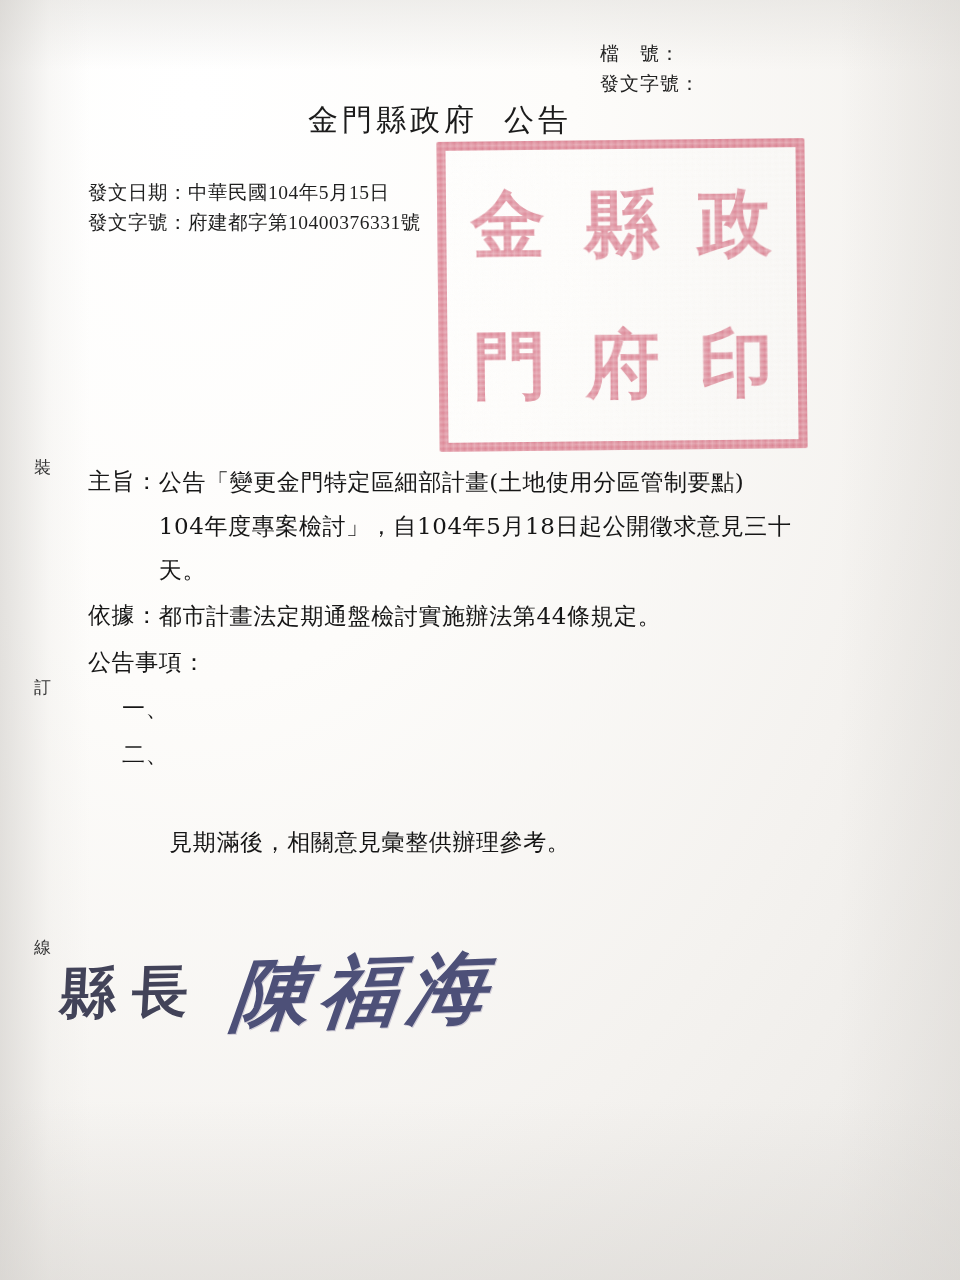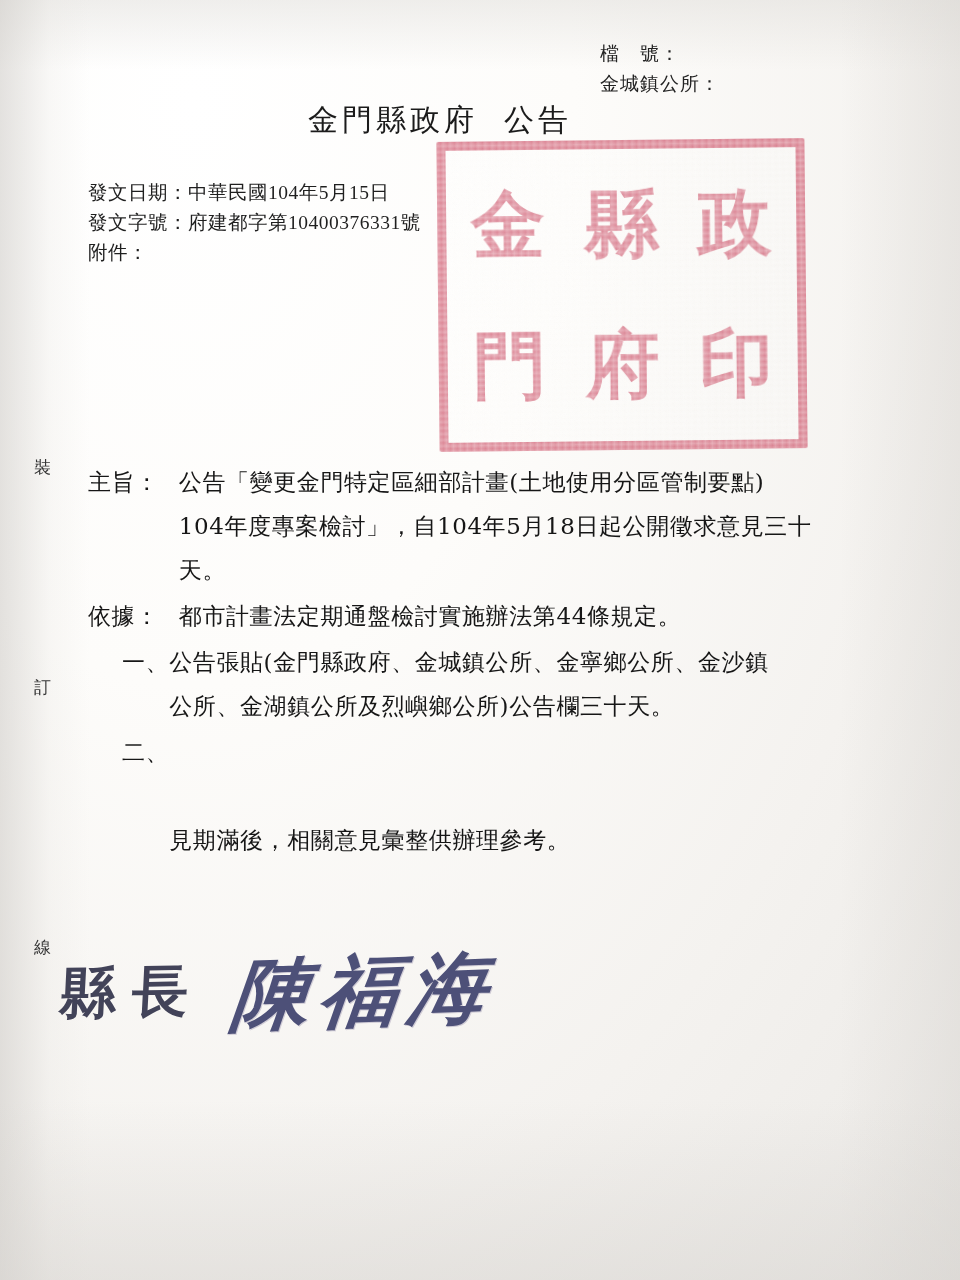--- a/index.html
+++ b/index.html
@@ -165,24 +165,24 @@
     letter-spacing: 0.6px;
   }
   .para {
     display: flex;
     align-items: flex-start;
     margin-bottom: 2px;
   }
   .para .label {
     flex: 0 0 auto;
     white-space: nowrap;
+    font-family: Liberation Serif, serif;
   }
   .para .content {
     flex: 1 1 auto;
-    margin-left: 20px;
   }
   .list-item {
     display: flex;
     align-items: flex-start;
     padding-left: 34px;
     margin-bottom: 2px;
   }
   .list-item .marker {
     flex: 0 0 auto;
     white-space: nowrap;
@@ -226,31 +226,30 @@
 <body>
 
 <div class="page">
   <div class="shade-top"></div>
   <div class="shade-left"></div>
   <div class="shade-right"></div>
   <div class="shade-bottom"></div>
 
   <div class="header-fields">
     <div>檔　號：</div>
-    <div>金城鎮公所：</div>
+    <div>發文字號：</div>
   </div>
 
   <div class="doc-title">
     <span>金門縣政府</span><span class="gap"></span><span>公告</span>
   </div>
 
   <div class="meta-block">
     <div>發文日期：中華民國104年5月15日</div>
     <div>發文字號：府建都字第10400376331號</div>
-    <div>附件：</div>
   </div>
 
   <div class="seal">
     <div class="seal-border"></div>
     <div class="seal-grid">
       <div class="seal-ch">金</div>
       <div class="seal-ch">縣</div>
       <div class="seal-ch">政</div>
       <div class="seal-ch">門</div>
       <div class="seal-ch">府</div>
@@ -272,27 +271,24 @@
         <span>104年度專案檢討」，自104年5月18日起公開徵求意見三十</span><br>
         <span>天。</span>
       </span>
     </div>
 
     <div class="para">
       <span class="label">依據：</span>
       <span class="content">都市計畫法定期通盤檢討實施辦法第44條規定。</span>
     </div>
 
+    <div class="section-head">公告事項：</div>
 
     <div class="list-item">
       <span class="marker">一、</span>
-      <span class="text">
-        <span>公告張貼(金門縣政府、金城鎮公所、金寧鄉公所、金沙鎮</span><br>
-        <span>公所、金湖鎮公所及烈嶼鄉公所)公告欄三十天。</span>
-      </span>
     </div>
 
     <div class="list-item">
       <span class="marker">二、</span>
       <span class="text">
         <br>
         <br>
         <span>見期滿後，相關意見彙整供辦理參考。</span>
       </span>
     </div>

